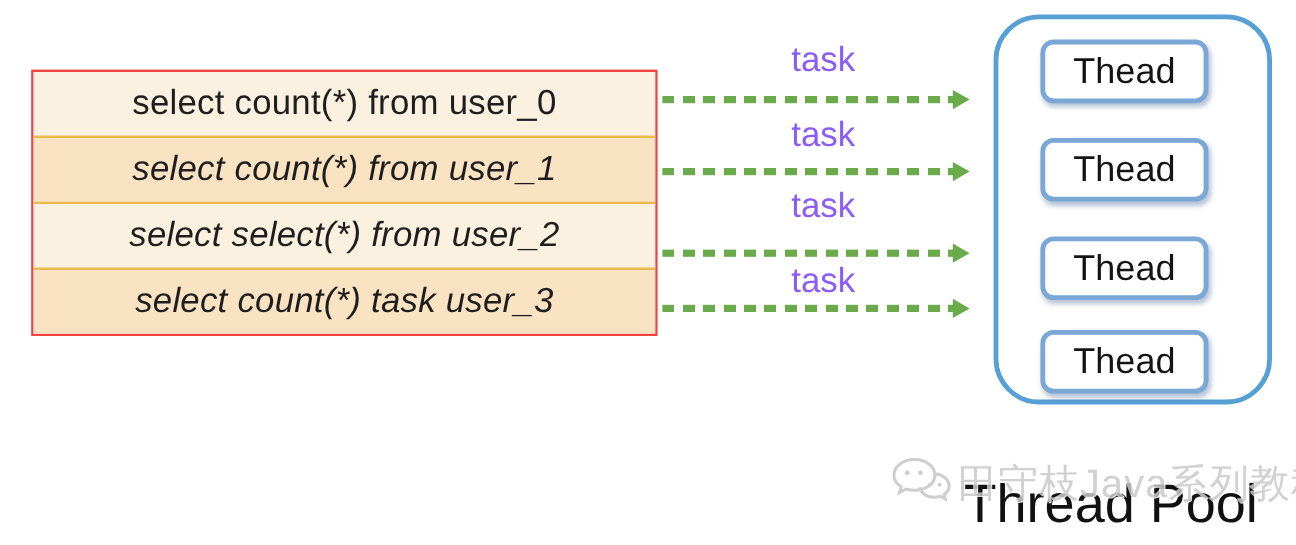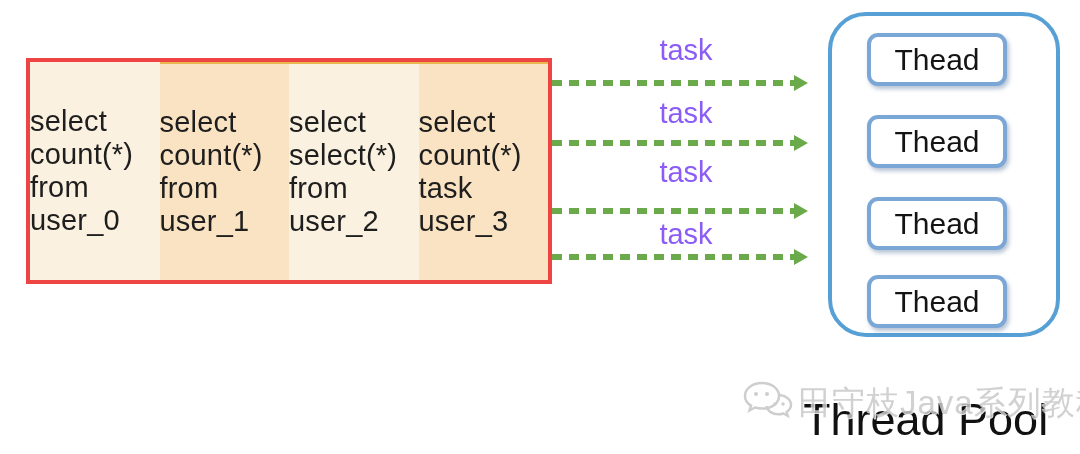--- a/index.html
+++ b/index.html
@@ -16,34 +16,34 @@
     overflow: hidden;
   }
 
   
   .query-stack {
     position: absolute;
     left: 26px;
     top: 58px;
     width: 518px;
     height: 218px;
-    border: 4px solid #ef4444;
-    display: flex;
-    flex-direction: row;
+    border: 2px solid #ef4444;
+    display: flex;
+    flex-direction: column;
   }
   .query-row {
     flex: 1;
     display: flex;
     align-items: center;
     justify-content: center;
     font-size: 29px;
     color: #1e1e1e;
     letter-spacing: 0.2px;
   }
-  .query-row + .query-row { border-top: 2px solid #e9b94d; }
+  .query-row + .query-row { border-top: 2px solid #e9b94d; font-style: italic; }
   .query-row:nth-child(odd)  { background: #faf1e0; }
   .query-row:nth-child(even) { background: #fae3c2; }
 
   
   .task-label {
     position: absolute;
     left: 626px;
     width: 120px;
     text-align: center;
     font-size: 29px;

